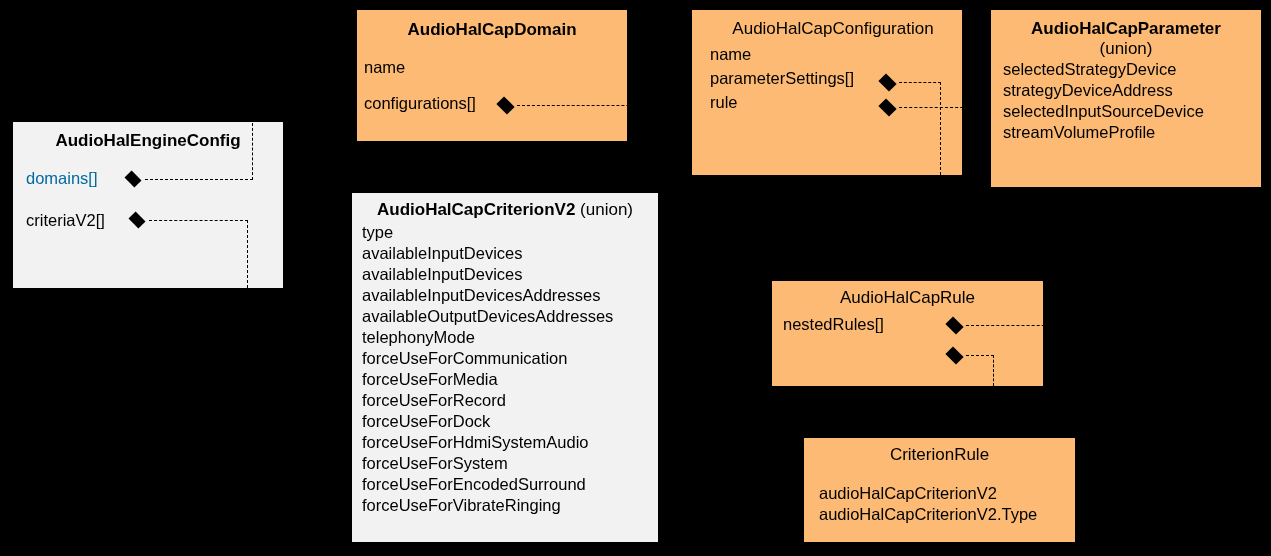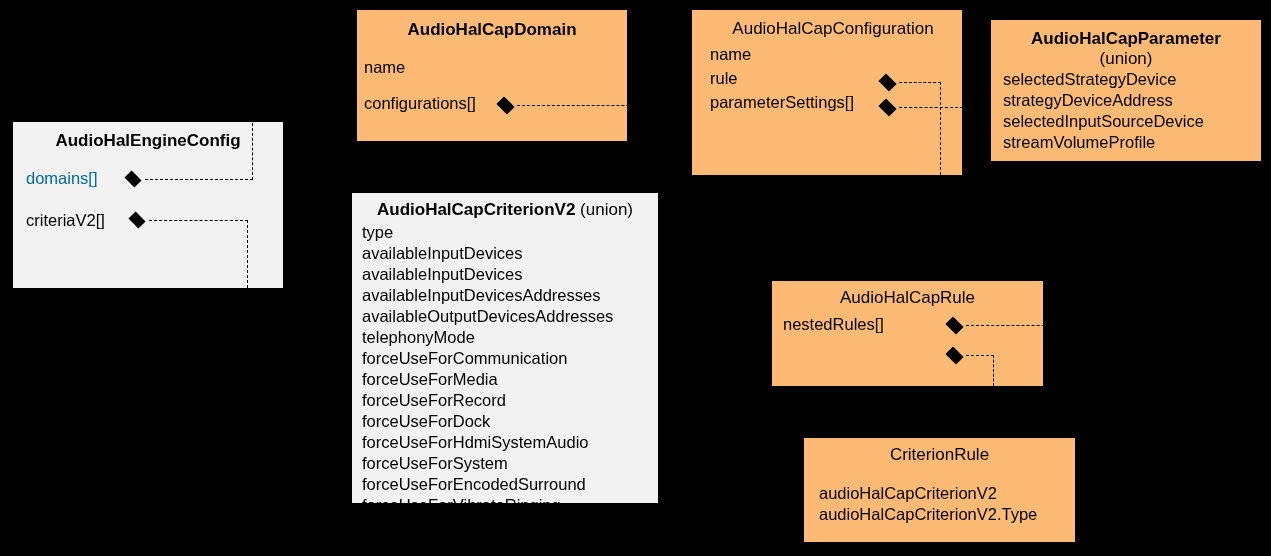--- a/index.html
+++ b/index.html
@@ -114,44 +114,44 @@
     </ul>
   </div>
 
   <span class="diamond wide" style="left:498px; top:105px;"></span>
   <div class="hline" style="left:517px; top:105px; width:187px;"></div>
 
   <div class="uml-box box-green" style="left:692px; top:10px; width:270px; height:165px;">
     <div class="box-title" style="margin-top:9px;padding-left:12px;">AudioHalCapConfiguration</div>
     <ul class="attr-list">
       <li class="attr" style="margin-top:5px; margin-left:18px;">name</li>
+      <li class="attr" style="margin-top:3px; margin-left:18px;">parameterSettings[]</li>
       <li class="attr" style="margin-top:3px; margin-left:18px;">rule</li>
-      <li class="attr" style="margin-top:3px; margin-left:18px;">parameterSettings[]</li>
     </ul>
   </div>
 
   <span class="diamond wide" style="left:880px; top:82px;"></span>
   <div class="hline" style="left:899px; top:82px; width:42px;"></div>
   <div class="vline" style="left:940px; top:82px; height:93px;"></div>
 
   <span class="diamond wide" style="left:880px; top:107px;"></span>
   <div class="hline" style="left:899px; top:107px; width:100px;"></div>
 
-  <div class="uml-box box-green" style="left:991px; top:20px; width:270px; height:141px;">
+  <div class="uml-box box-green" style="left:991px; top:10px; width:270px; height:177px;">
     <div class="box-title bold" style="margin-top:9px;">AudioHalCapParameter</div>
     <div class="box-title title-union">(union)</div>
     <ul class="attr-list">
       <li class="attr" style="margin-left:12px;">selectedStrategyDevice</li>
       <li class="attr" style="margin-left:12px;">strategyDeviceAddress</li>
       <li class="attr" style="margin-left:12px;">selectedInputSourceDevice</li>
       <li class="attr" style="margin-left:12px;">streamVolumeProfile</li>
     </ul>
   </div>
 
-  <div class="uml-box box-gray" style="left:352px; top:193px; width:306px; height:310px;">
+  <div class="uml-box box-gray" style="left:352px; top:193px; width:306px; height:349px;">
     <div class="box-title bold" style="margin-top:7px;">
       <span>AudioHalCapCriterionV2</span>
       <span class="title-union">(union)</span>
     </div>
     <ul class="attr-list" style="margin-top:2px;">
       <li class="attr" style="margin-left:10px;">type</li>
       <li class="attr" style="margin-left:10px;">availableInputDevices</li>
       <li class="attr" style="margin-left:10px;">availableInputDevices</li>
       <li class="attr" style="margin-left:10px;">availableInputDevicesAddresses</li>
       <li class="attr" style="margin-left:10px;">availableOutputDevicesAddresses</li>

